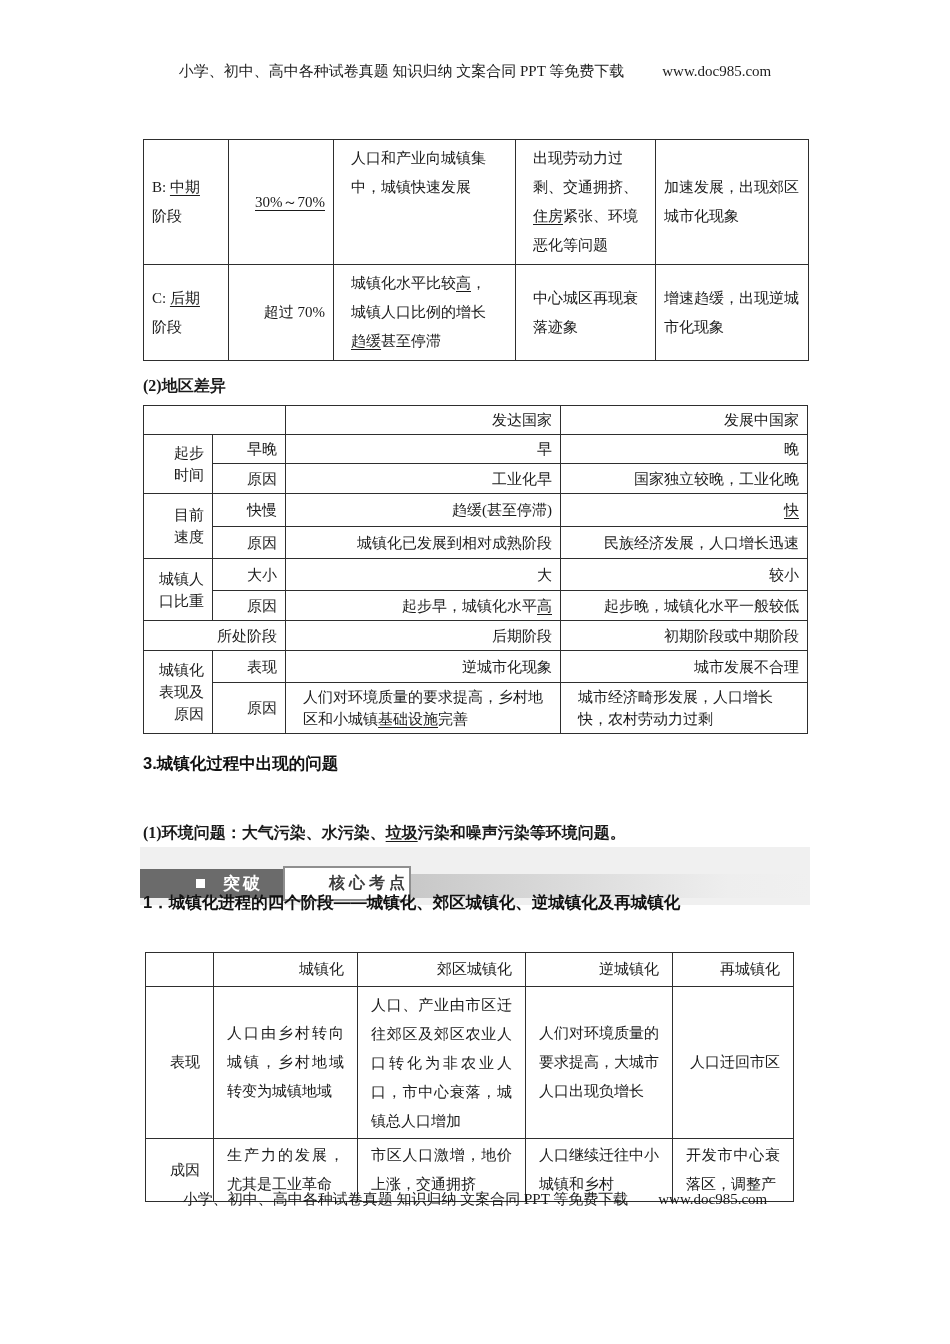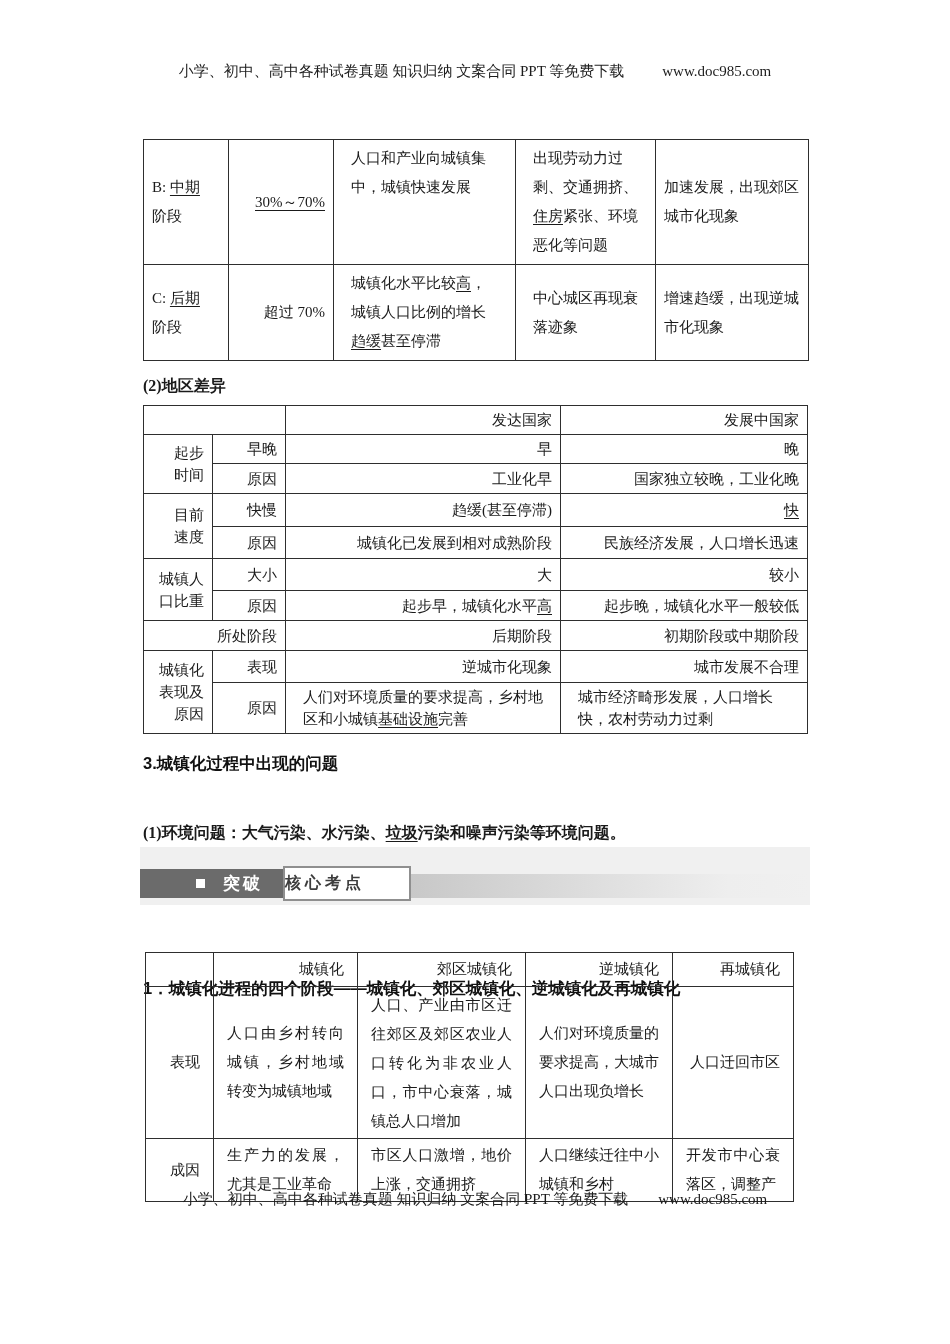--- a/index.html
+++ b/index.html
@@ -24,21 +24,21 @@
   .t2 .lastrow td.body{padding:3px 17px;line-height:22px;}
   
   .t3 td{line-height:29px;padding:2px 13px;}
   .hd{font-family:"Liberation Sans","DejaVu Sans",sans-serif;font-weight:bold;color:#111;}
   .para{font-size:16px;line-height:22px;font-weight:bold;}
   
   .banner-panel{background:#f0f0f0;}
   .banner-dark{background:#6b6b6b;display:flex;align-items:center;}
   .banner-bullet{display:inline-block;width:9px;height:9px;background:#fff;margin-left:56px;}
   .banner-tab1{color:#fff;font-size:17px;letter-spacing:3px;margin-left:18px;}
-  .banner-box{background:#fff;border:2px solid #8f8f8f;display:flex;align-items:center;justify-content:flex-start;}
+  .banner-box{background:#fff;border:2px solid #8f8f8f;display:flex;align-items:center;justify-content:flex-end;}
   .banner-tab2{color:#3d3d3d;font-size:16px;letter-spacing:4px;}
   .banner-grad{background:linear-gradient(to right,#c7c7c7,#eeeeee 80%,#f0f0f0);}
 </style>
 </head>
 <body>
 
 <div class="page">
 
   <div class="abs centerline" style="top:62px;left:0;">
     <span>小学、初中、高中各种试卷真题 知识归纳 文案合同 PPT 等免费下载</span><span class="gap"></span><span>www.doc985.com</span>
@@ -235,21 +235,21 @@
     <div class="abs banner-grad" style="left:262px;top:27px;width:408px;height:24px;"></div>
     <div class="abs banner-dark" style="left:0;top:22px;width:143px;height:29px;">
       <span class="banner-bullet"></span>
       <span class="banner-tab1 hd" style="color:#fff;">突破</span>
     </div>
     <div class="abs banner-box" style="left:143px;top:19px;width:124px;height:31px;">
       <span class="banner-tab2 hd">核心考点</span>
     </div>
   </div>
 
-  <div class="abs hd" style="left:143px;top:978px;font-size:16.5px;">1．城镇化进程的四个阶段——城镇化、郊区城镇化、逆城镇化及再城镇化</div>
+  <div class="abs hd" style="left:143px;top:892px;font-size:16.5px;">1．城镇化进程的四个阶段——城镇化、郊区城镇化、逆城镇化及再城镇化</div>
 
   <table class="t3 abs" style="left:145px;top:952px;width:648px;">
     <colgroup>
         <col style="width:68px">
         <col style="width:144px">
         <col style="width:168px">
         <col style="width:147px">
         <col style="width:121px">
       </colgroup>
     <tbody>

